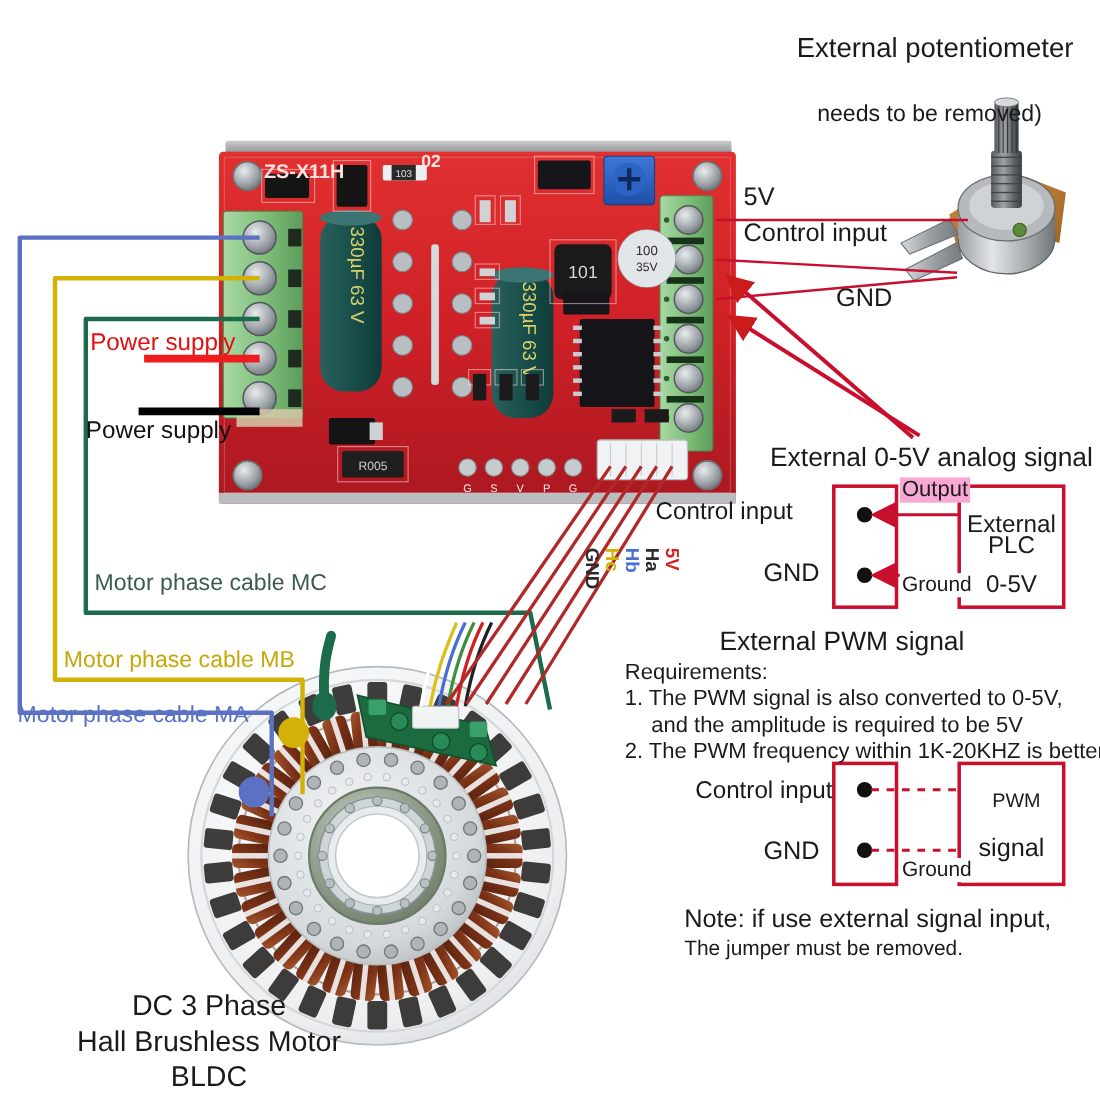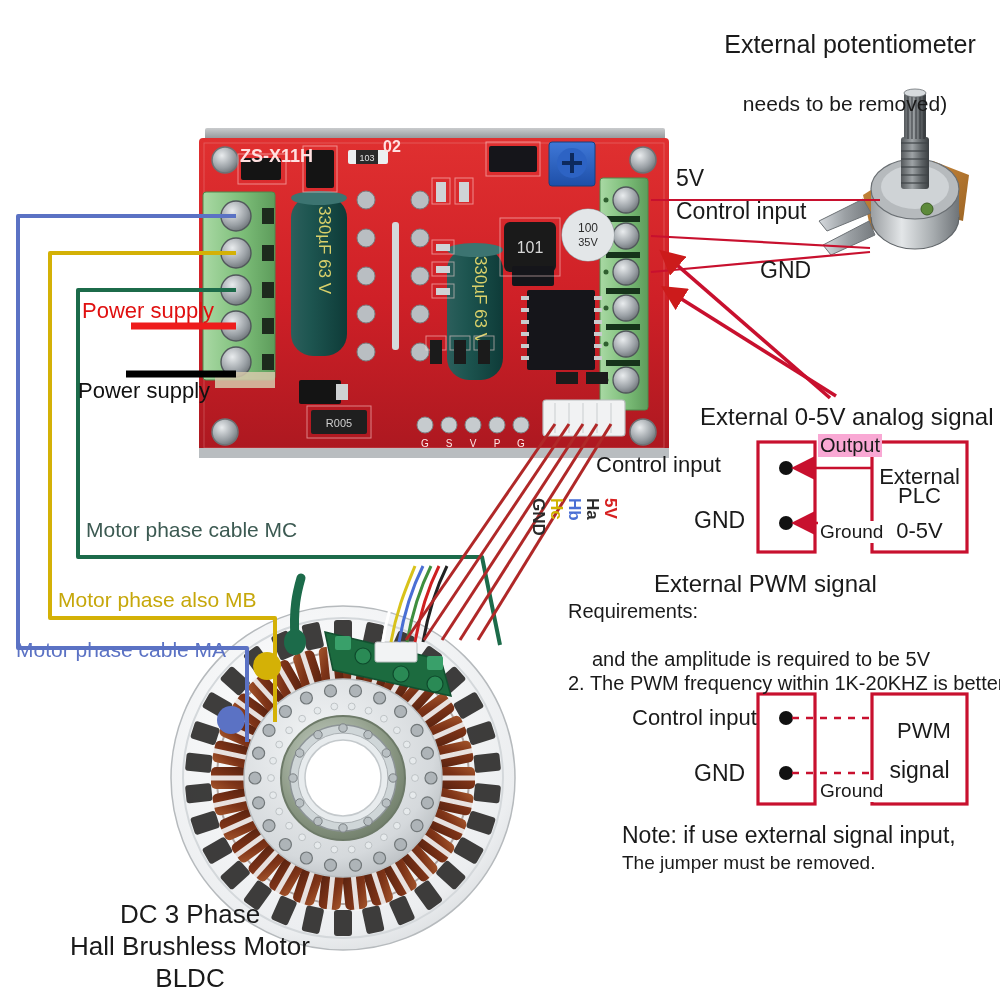--- a/index.html
+++ b/index.html
@@ -569,47 +569,48 @@
   <div class="txt ctr" style="left:700px;top:92px;width:290px;font-size:21px;">needs to be removed)</div>
 
   <div class="txt" style="left:676px;top:165px;font-size:23px;">5V</div>
   <div class="txt" style="left:676px;top:198px;font-size:23px;">Control input</div>
   <div class="txt" style="left:760px;top:257px;font-size:23px;">GND</div>
 
   <div class="txt" style="left:82px;top:298px;font-size:22px;color:#e01010;">Power supply</div>
   <div class="txt" style="left:78px;top:378px;font-size:22px;color:#111111;">Power supply</div>
 
   <div class="txt" style="left:86px;top:518px;font-size:21px;color:#3c5a52;text-align:center;">Motor phase cable MC</div>
-  <div class="txt" style="left:58px;top:588px;font-size:21px;color:#c6a70a;">Motor phase also MB</div>
+  <div class="txt" style="left:58px;top:588px;font-size:21px;color:#c6a70a;">Motor phase cable MB</div>
   <div class="txt" style="left:16px;top:638px;font-size:21px;color:#5b72c4;">Motor phase cable MA</div>
 
   <div class="vert" style="left:548px;top:498px;font-size:17px;color:#2b2b2b;transform:rotate(90deg);">GND</div>
   <div class="vert" style="left:566px;top:498px;font-size:17px;color:#d1b400;transform:rotate(90deg);">Hc</div>
   <div class="vert" style="left:584px;top:498px;font-size:17px;color:#4a6fd4;transform:rotate(90deg);">Hb</div>
   <div class="vert" style="left:602px;top:498px;font-size:17px;color:#2b2b2b;transform:rotate(90deg);">Ha</div>
   <div class="vert" style="left:620px;top:498px;font-size:17px;color:#d62020;transform:rotate(90deg);">5V</div>
 
   <div class="txt" style="left:700px;top:403px;font-size:24px;">External 0-5V analog signal</div>
   <div class="txt" style="left:596px;top:452px;font-size:22px;">Control input</div>
   <div class="txt" style="left:694px;top:507px;font-size:23px;">GND</div>
   <div class="txt" style="left:818px;top:434px;font-size:20px;background:#f9a8d4;padding:0 2px;">Output</div>
   <div class="txt" style="left:818px;top:521px;font-size:19px;background:#fff;padding:0 2px;">Ground</div>
   <div class="txt ctr" style="left:872px;top:464px;width:95px;font-size:22px;">External</div>
   <div class="txt ctr" style="left:872px;top:483px;width:95px;font-size:22px;">PLC</div>
   <div class="txt ctr" style="left:872px;top:518px;width:95px;font-size:22px;">0-5V</div>
 
   <div class="txt" style="left:654px;top:570px;font-size:24px;">External PWM signal</div>
   <div class="txt" style="left:568px;top:600px;font-size:20px;">Requirements:</div>
+  <div class="txt" style="left:568px;top:624px;font-size:20px;">1. The PWM signal is also converted to 0-5V,</div>
   <div class="txt" style="left:592px;top:648px;font-size:20px;">and the amplitude is required to be 5V</div>
   <div class="txt" style="left:568px;top:672px;font-size:20px;">2. The PWM frequency within 1K-20KHZ is better.</div>
 
   <div class="txt" style="left:632px;top:705px;font-size:22px;">Control input</div>
   <div class="txt" style="left:694px;top:760px;font-size:23px;">GND</div>
   <div class="txt" style="left:818px;top:780px;font-size:19px;background:#fff;padding:0 2px;">Ground</div>
-  <div class="txt ctr" style="left:872px;top:718px;width:104px;font-size:22px;">PWM</div>
+  <div class="txt ctr" style="left:872px;top:718px;width:104px;font-size:18px;">PWM</div>
   <div class="txt ctr" style="left:872px;top:757px;width:95px;font-size:23px;">signal</div>
 
   <div class="txt" style="left:622px;top:822px;font-size:23px;">Note:  if use external signal input,</div>
   <div class="txt" style="left:622px;top:852px;font-size:19px;">The jumper must be removed.</div>
 
   <div class="txt ctr" style="left:0px;top:900px;width:380px;font-size:26px;">DC 3 Phase</div>
   <div class="txt ctr" style="left:0px;top:932px;width:380px;font-size:26px;">Hall Brushless Motor</div>
   <div class="txt ctr" style="left:0px;top:964px;width:380px;font-size:26px;">BLDC</div>
 
 </div>

